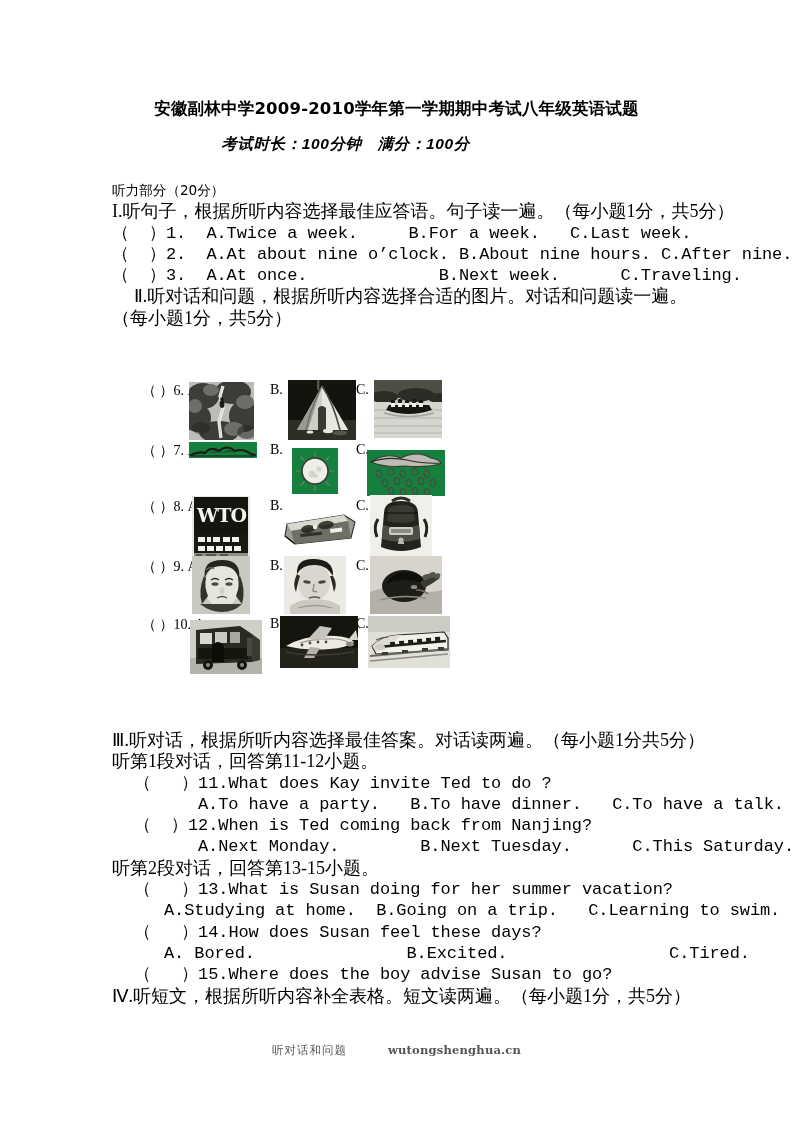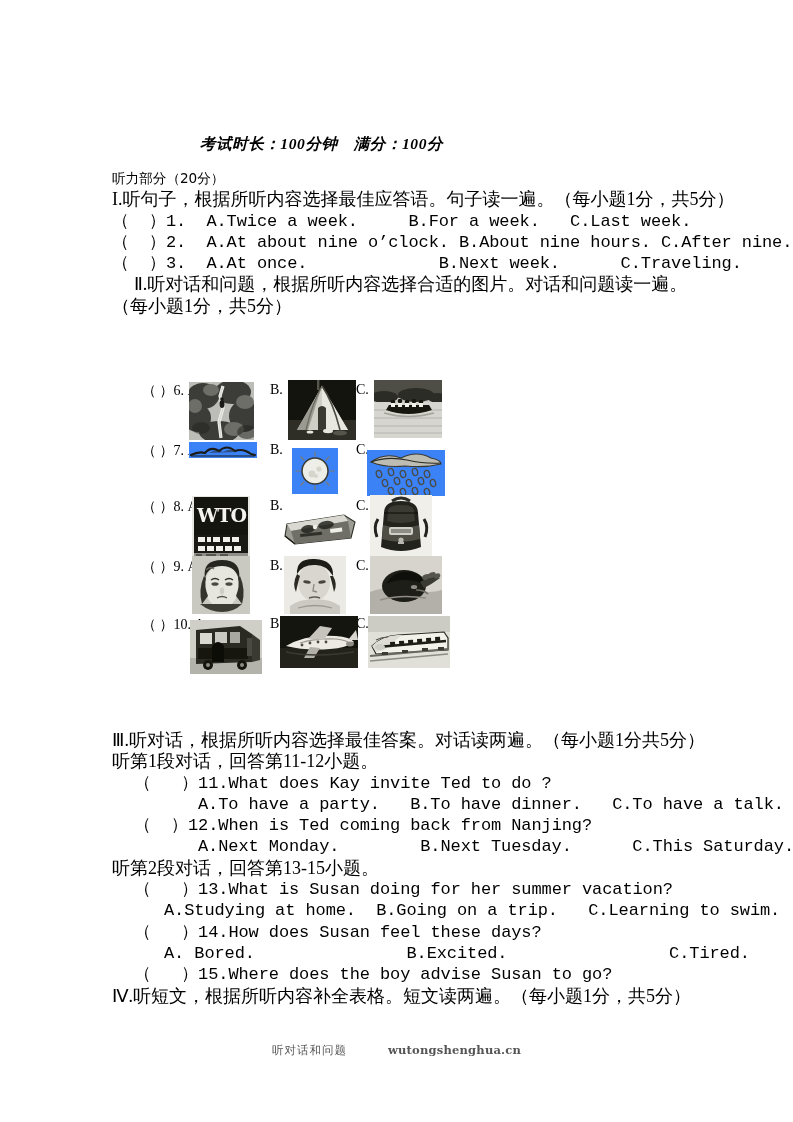--- a/index.html
+++ b/index.html
@@ -31,25 +31,26 @@
     font-family: "DejaVu Sans", "Liberation Sans", sans-serif;
     font-weight: bold;
     font-size: 16.5px;
     letter-spacing: 0.2px;
   }
   .doc-subtitle {
     position: absolute;
     left: 0; top: 134px;
     width: 643px;
     text-align: center;
-    font-family: Liberation Serif, serif;
+    font-family: Liberation Sans, sans-serif;
     font-weight: bold;
     font-style: italic;
     font-size: 15.5px;
     letter-spacing: 0.6px;
+    padding-left: 24px;
   }
 
   
   .body-col {
     position: absolute;
     left: 112px;
     width: 578px;
   }
   .ln {
     font-size: 14.2px;
@@ -95,21 +96,21 @@
     white-space: pre;
   }
   .opt-letter {
     position: absolute;
     font-family: "Liberation Serif", "DejaVu Serif", serif;
     font-size: 14px;
   }
   .pic {
     position: absolute;
     overflow: hidden;
-    background: #3b82f6;
+    background: #15803d;
   }
   .pic svg { display: block; }
 
   
   .footer {
     position: absolute;
     left: 0;
     top: 1043px;
     width: 793px;
     text-align: center;
@@ -118,23 +119,24 @@
     font-family: "DejaVu Serif", "Liberation Serif", serif;
   }
   .footer .wm-cn { letter-spacing: 1px; }
   .footer .wm-url { margin-left: 41px; font-weight: bold; letter-spacing: 0.2px; }
 </style>
 </head>
 <body>
 
 <div class="page">
 
+  <div class="doc-title">安徽副林中学2009-2010学年第一学期期中考试八年级英语试题</div>
   <div class="doc-subtitle">考试时长：100分钟　满分：100分</div>
 
-  <div class="body-col" style="top:168px;">
+  <div class="body-col" style="top:180px;">
     <div class="ln cn">听力部分（20分）</div>
     <div class="ln mixed">I.听句子，根据所听内容选择最佳应答语。句子读一遍。（每小题1分，共5分）</div>
     <div class="ln mono">（  ）1.  A.Twice a week.     B.For a week.   C.Last week.</div>
     <div class="ln mono">（  ）2.  A.At about nine o’clock. B.About nine hours. C.After nine.</div>
     <div class="ln mono">（  ）3.  A.At once.             B.Next week.      C.Traveling.</div>
     <div class="ln mixed ind1">Ⅱ.听对话和问题，根据所听内容选择合适的图片。对话和问题读一遍。</div>
     <div class="ln mixed">（每小题1分，共5分）</div>
   </div>
 
   <div id="pic-grid">

